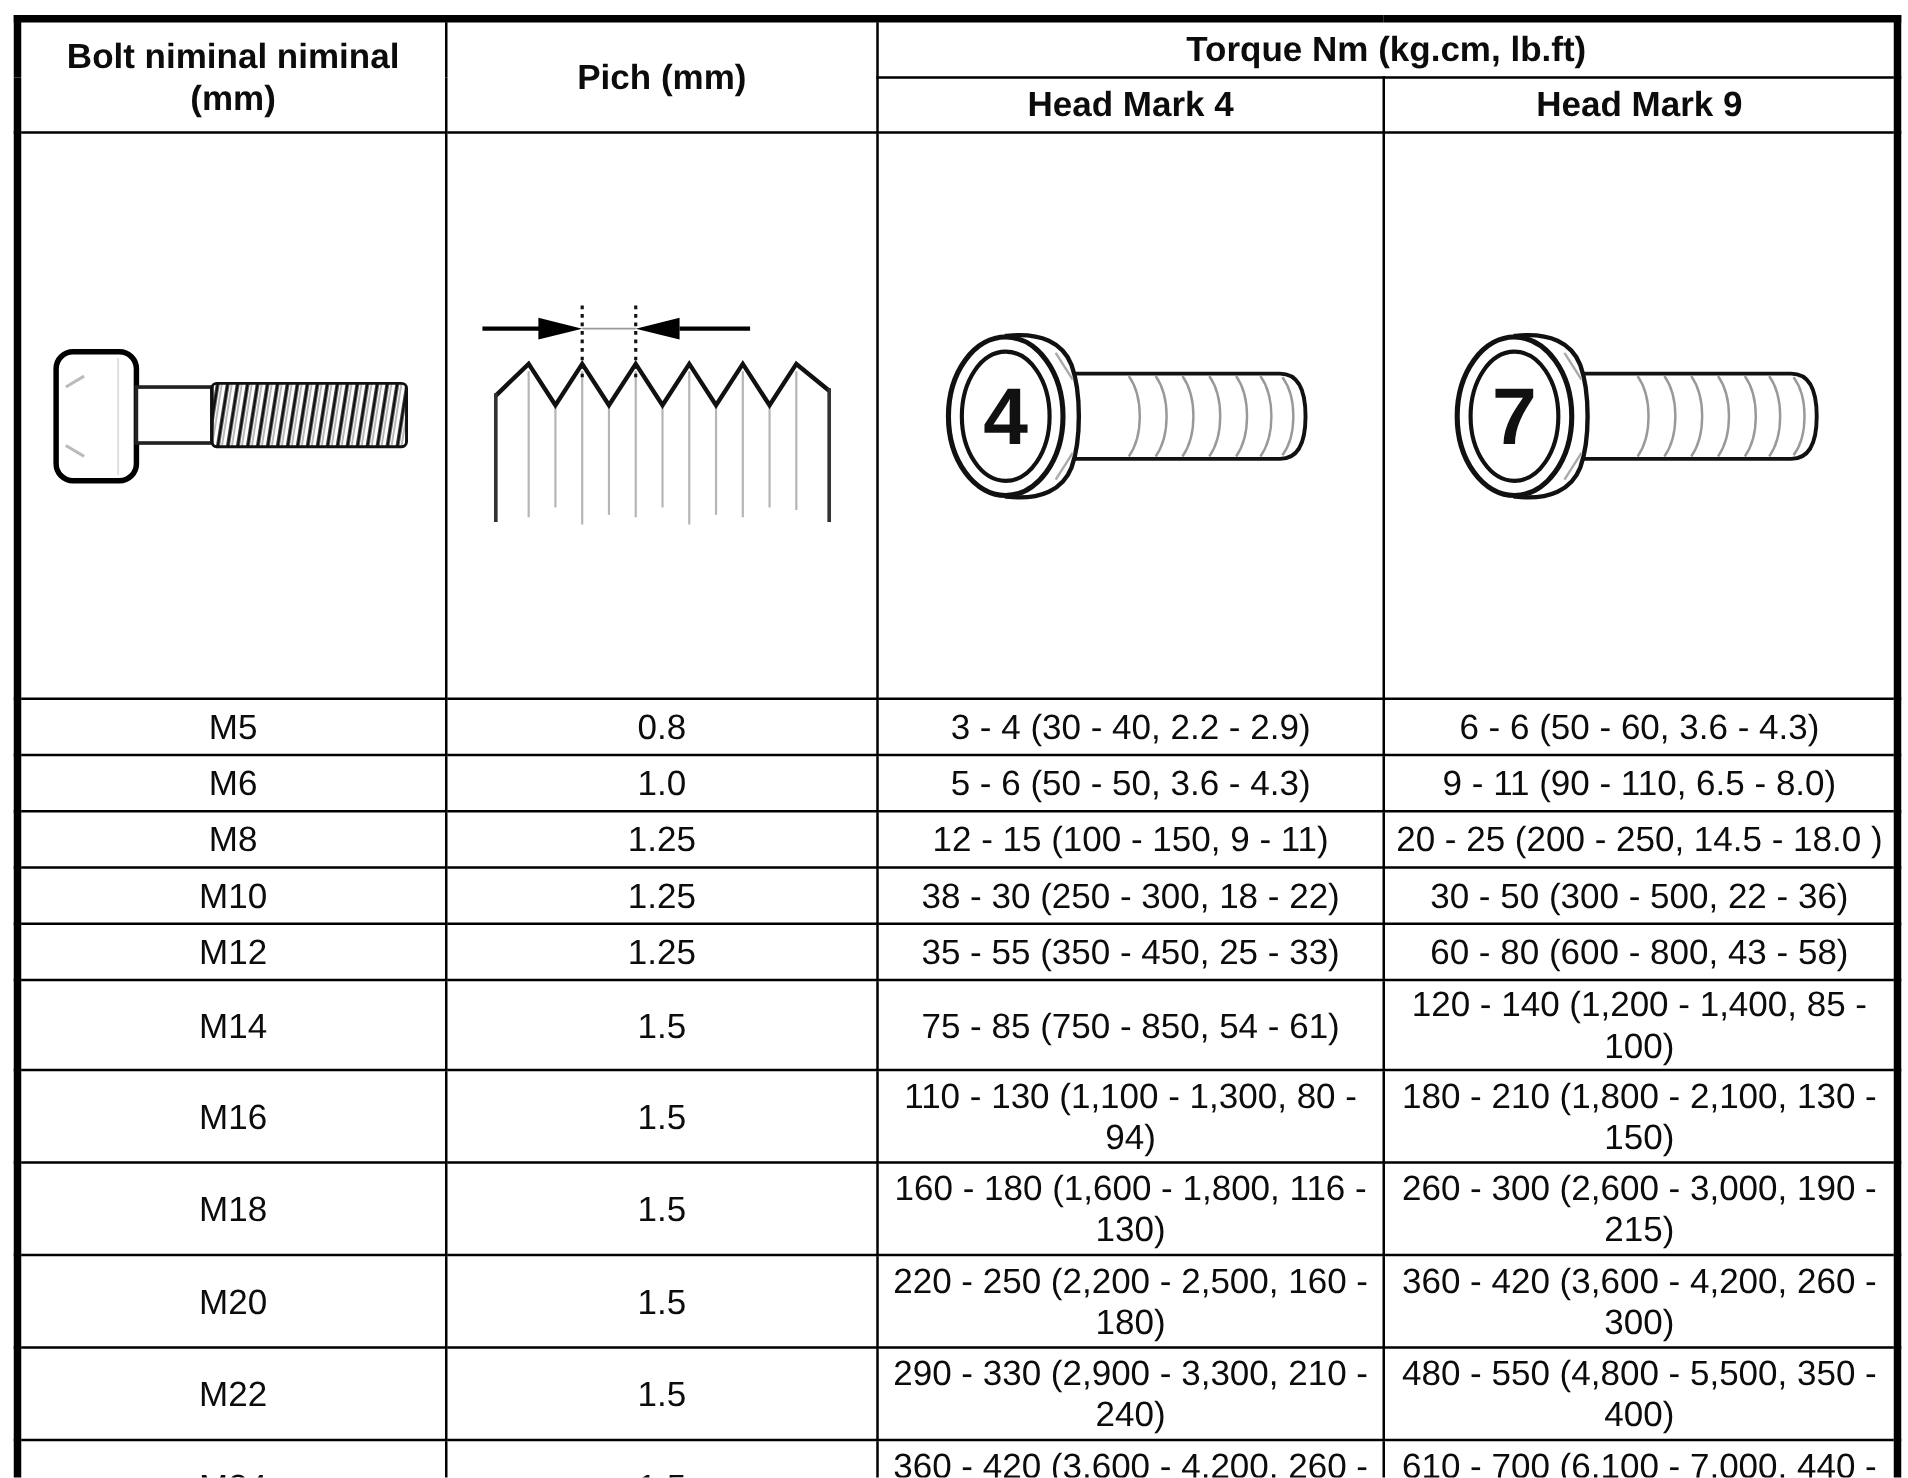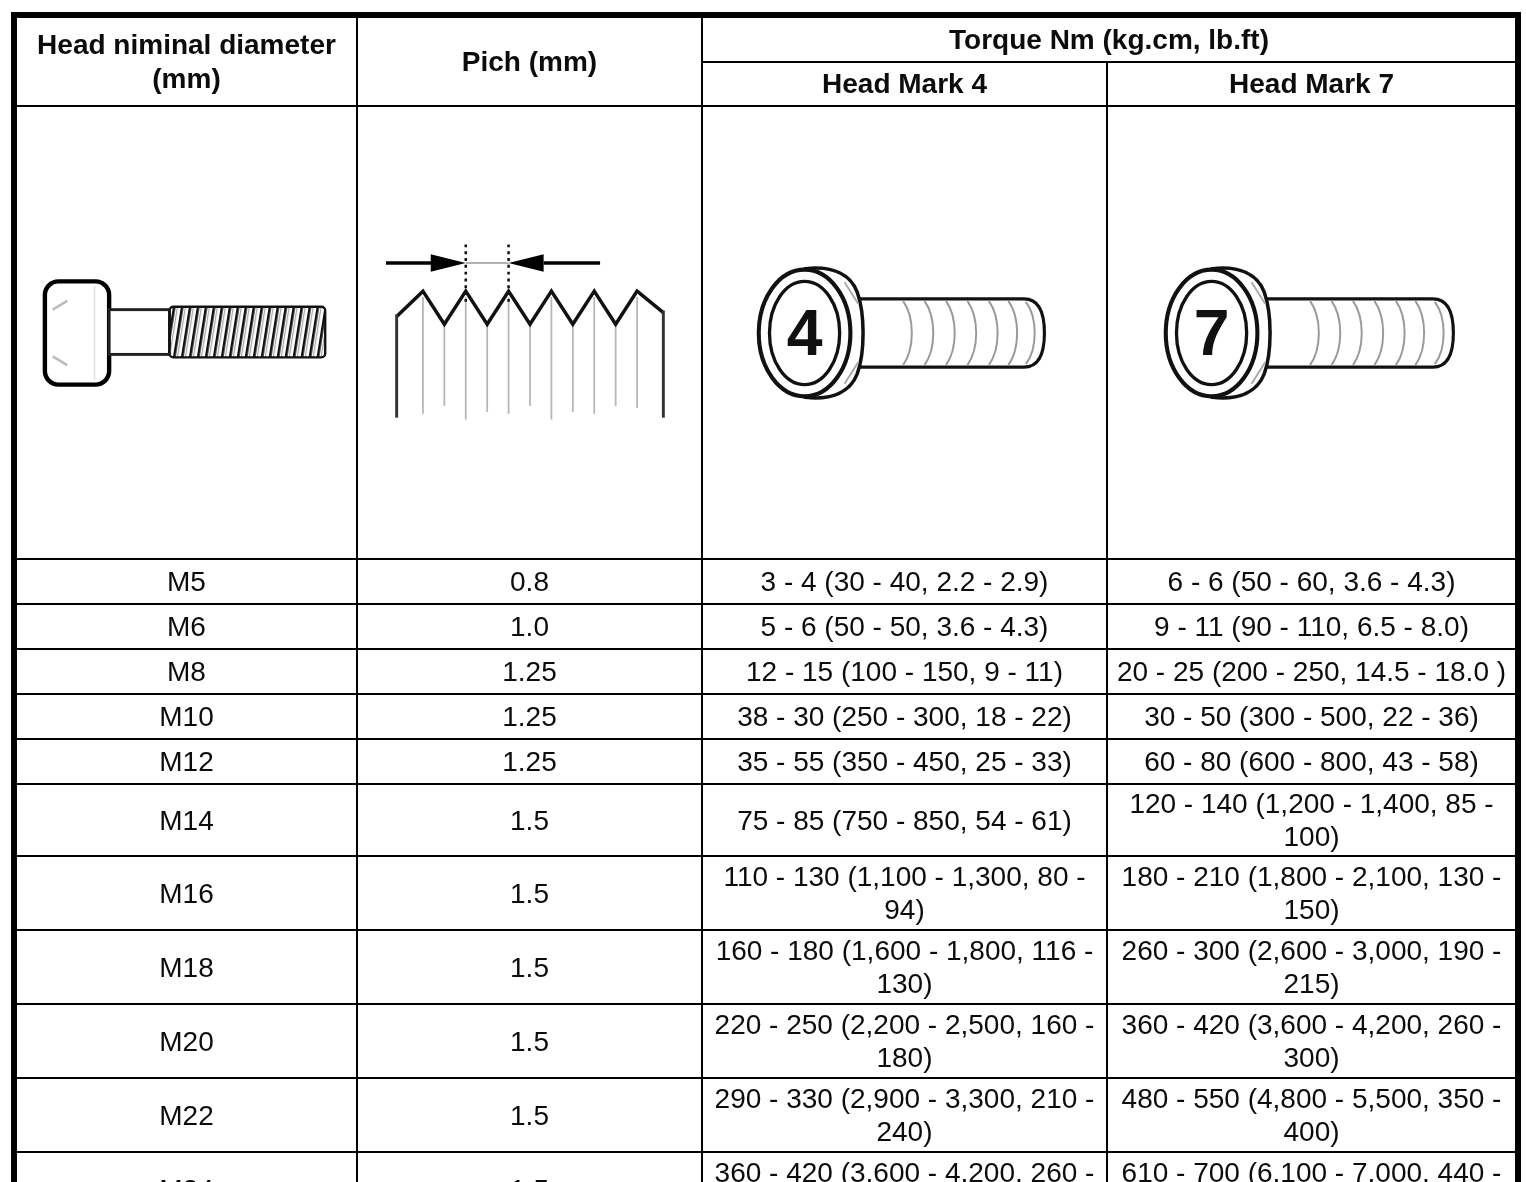--- a/index.html
+++ b/index.html
@@ -40,27 +40,27 @@
 <table class="spec">
   <colgroup>
     <col class="c1">
       <col class="c2">
       <col class="c3">
       <col class="c4">
   </colgroup>
 
   <tbody>
       <tr class="hdr1">
-    <th rowspan="2">Head niminal diameter (mm)</th>
+    <th rowspan="2">Bolt niminal niminal (mm)</th>
     <th rowspan="2">Pich (mm)</th>
     <th colspan="2">Torque Nm (kg.cm, lb.ft)</th>
   </tr>
   <tr class="hdr2">
     <th>Head Mark 4</th>
-    <th>Head Mark 7</th>
+    <th>Head Mark 9</th>
   </tr>
 
   <tr class="illus">
     <td>
       <div class="illus-wrap">
 
         <svg width="292" height="116" viewBox="0 0 300 116">
           <defs>
             <pattern id="thr" width="8.2" height="60" patternUnits="userSpaceOnUse" patternTransform="skewX(-9)">
               <line x1="2.4" y1="-2" x2="2.4" y2="62" stroke="#111" stroke-width="2.8"></line>

